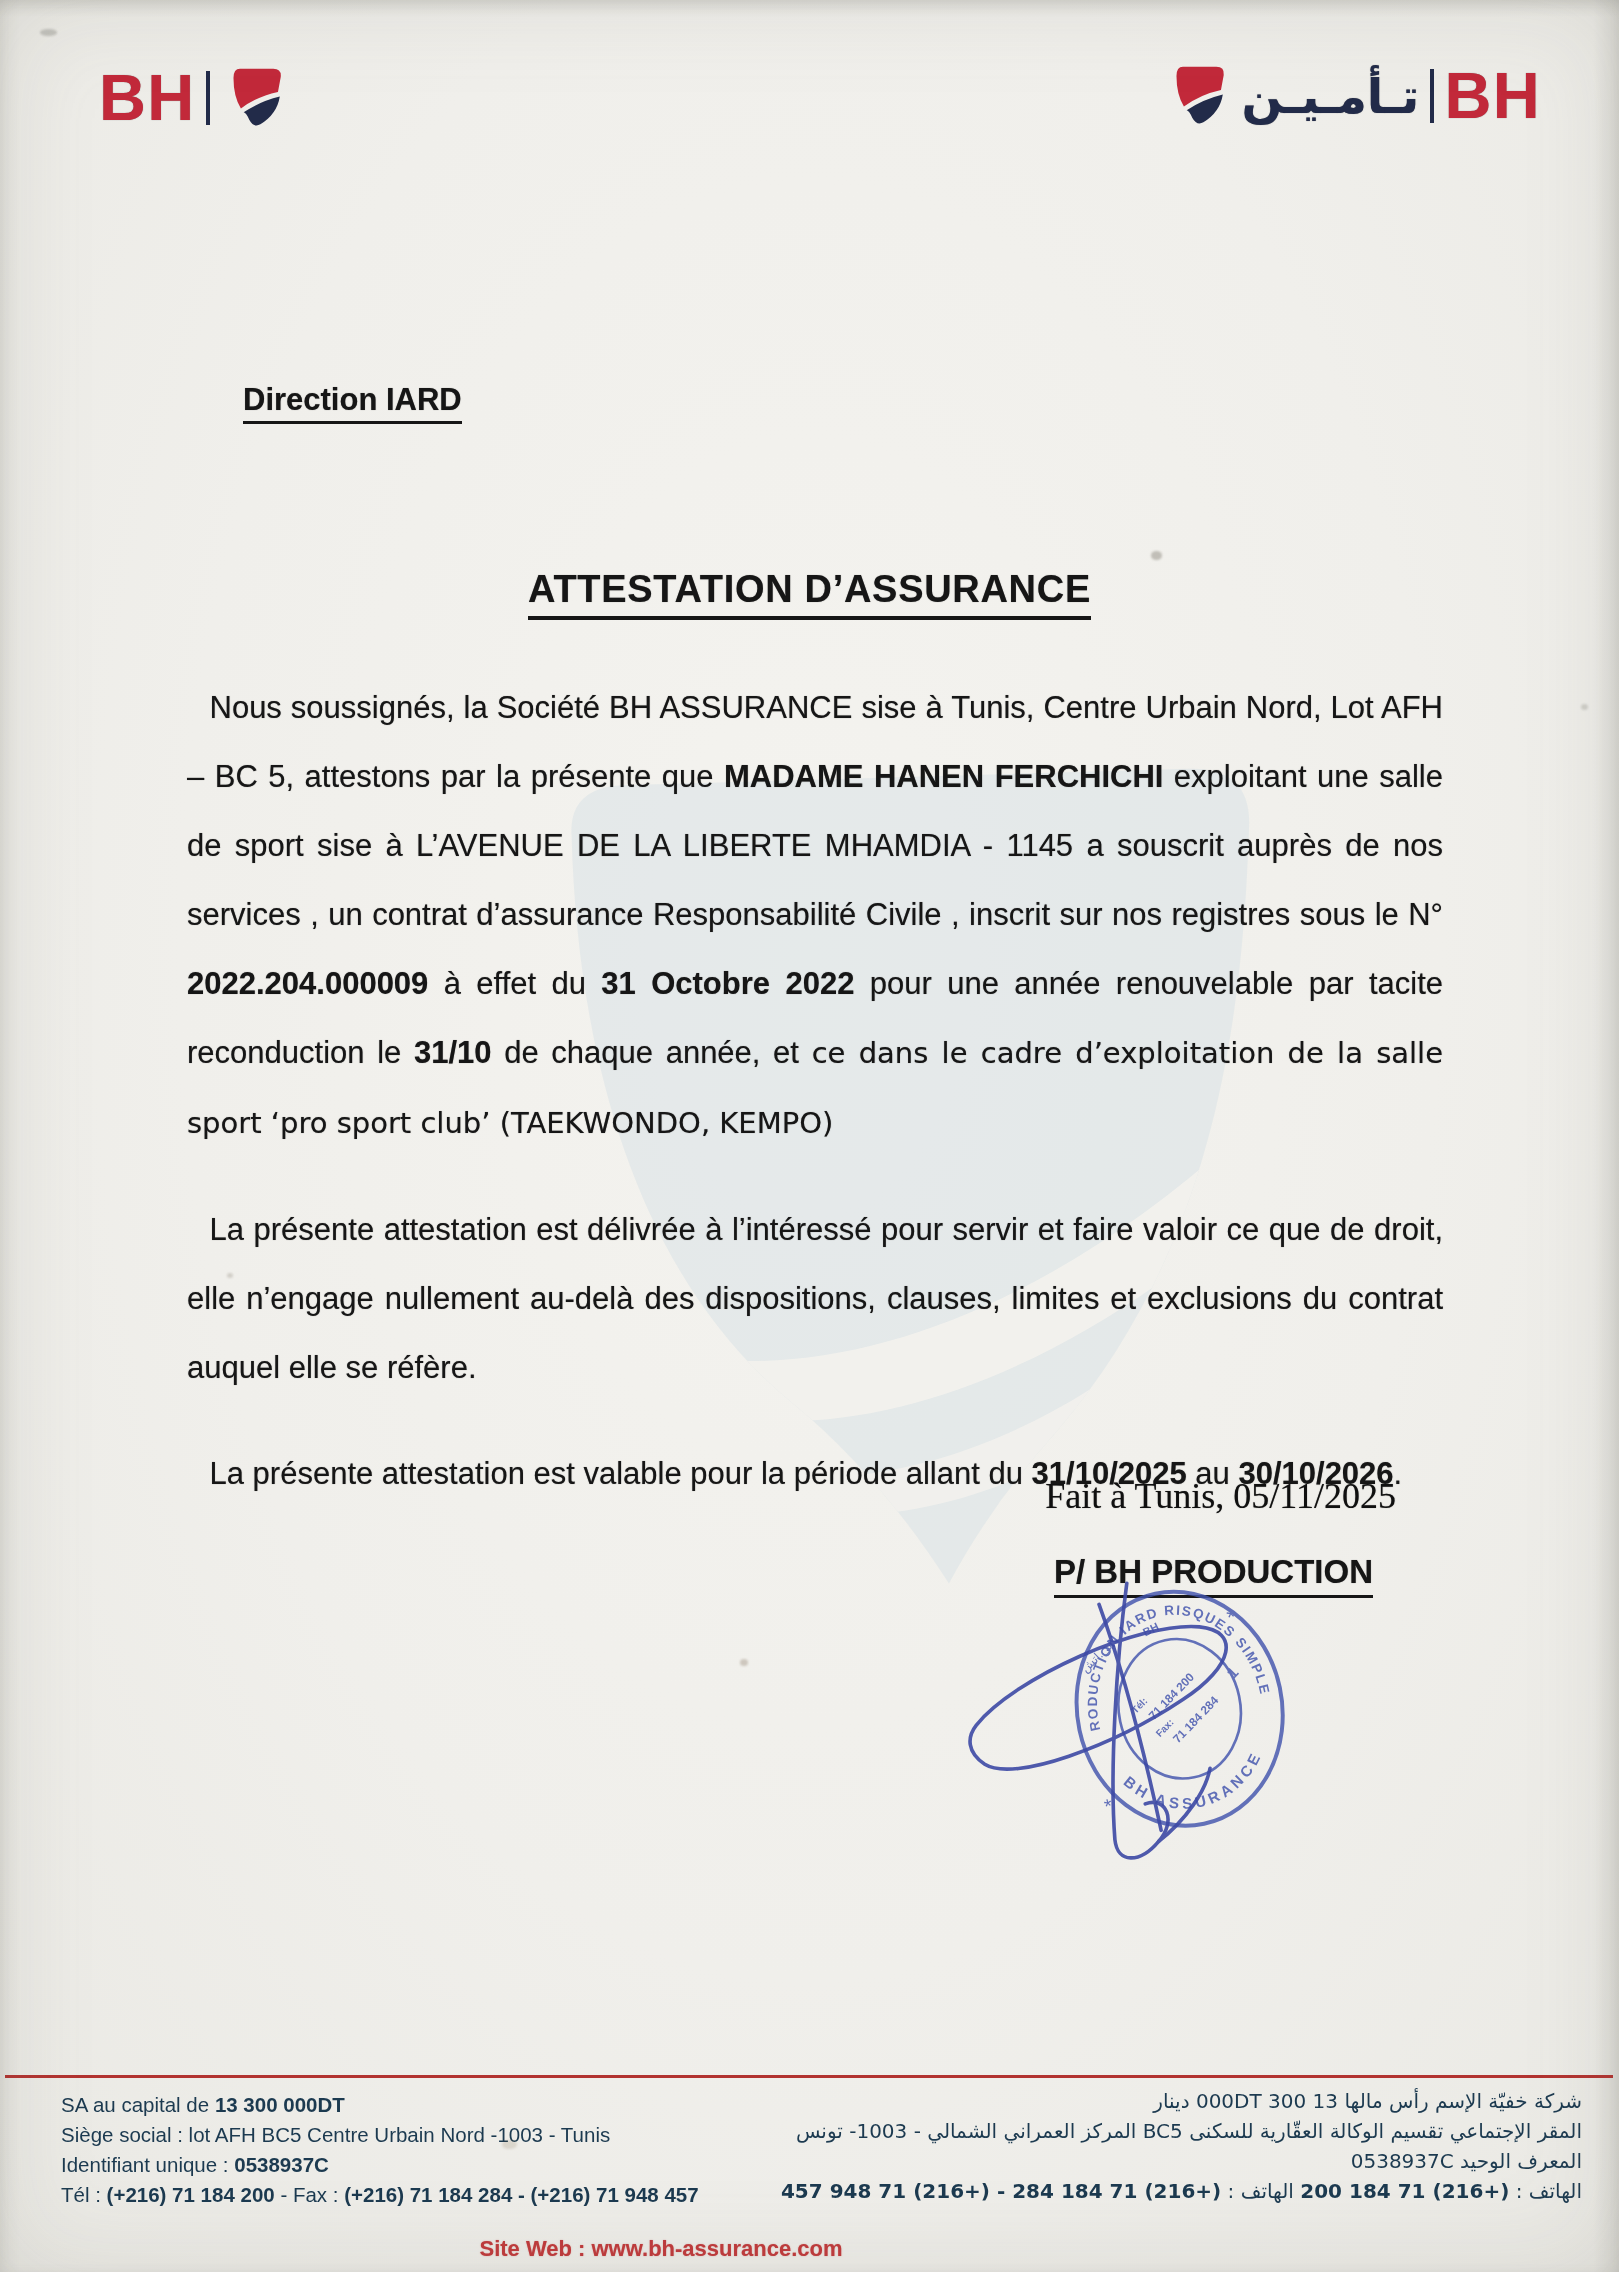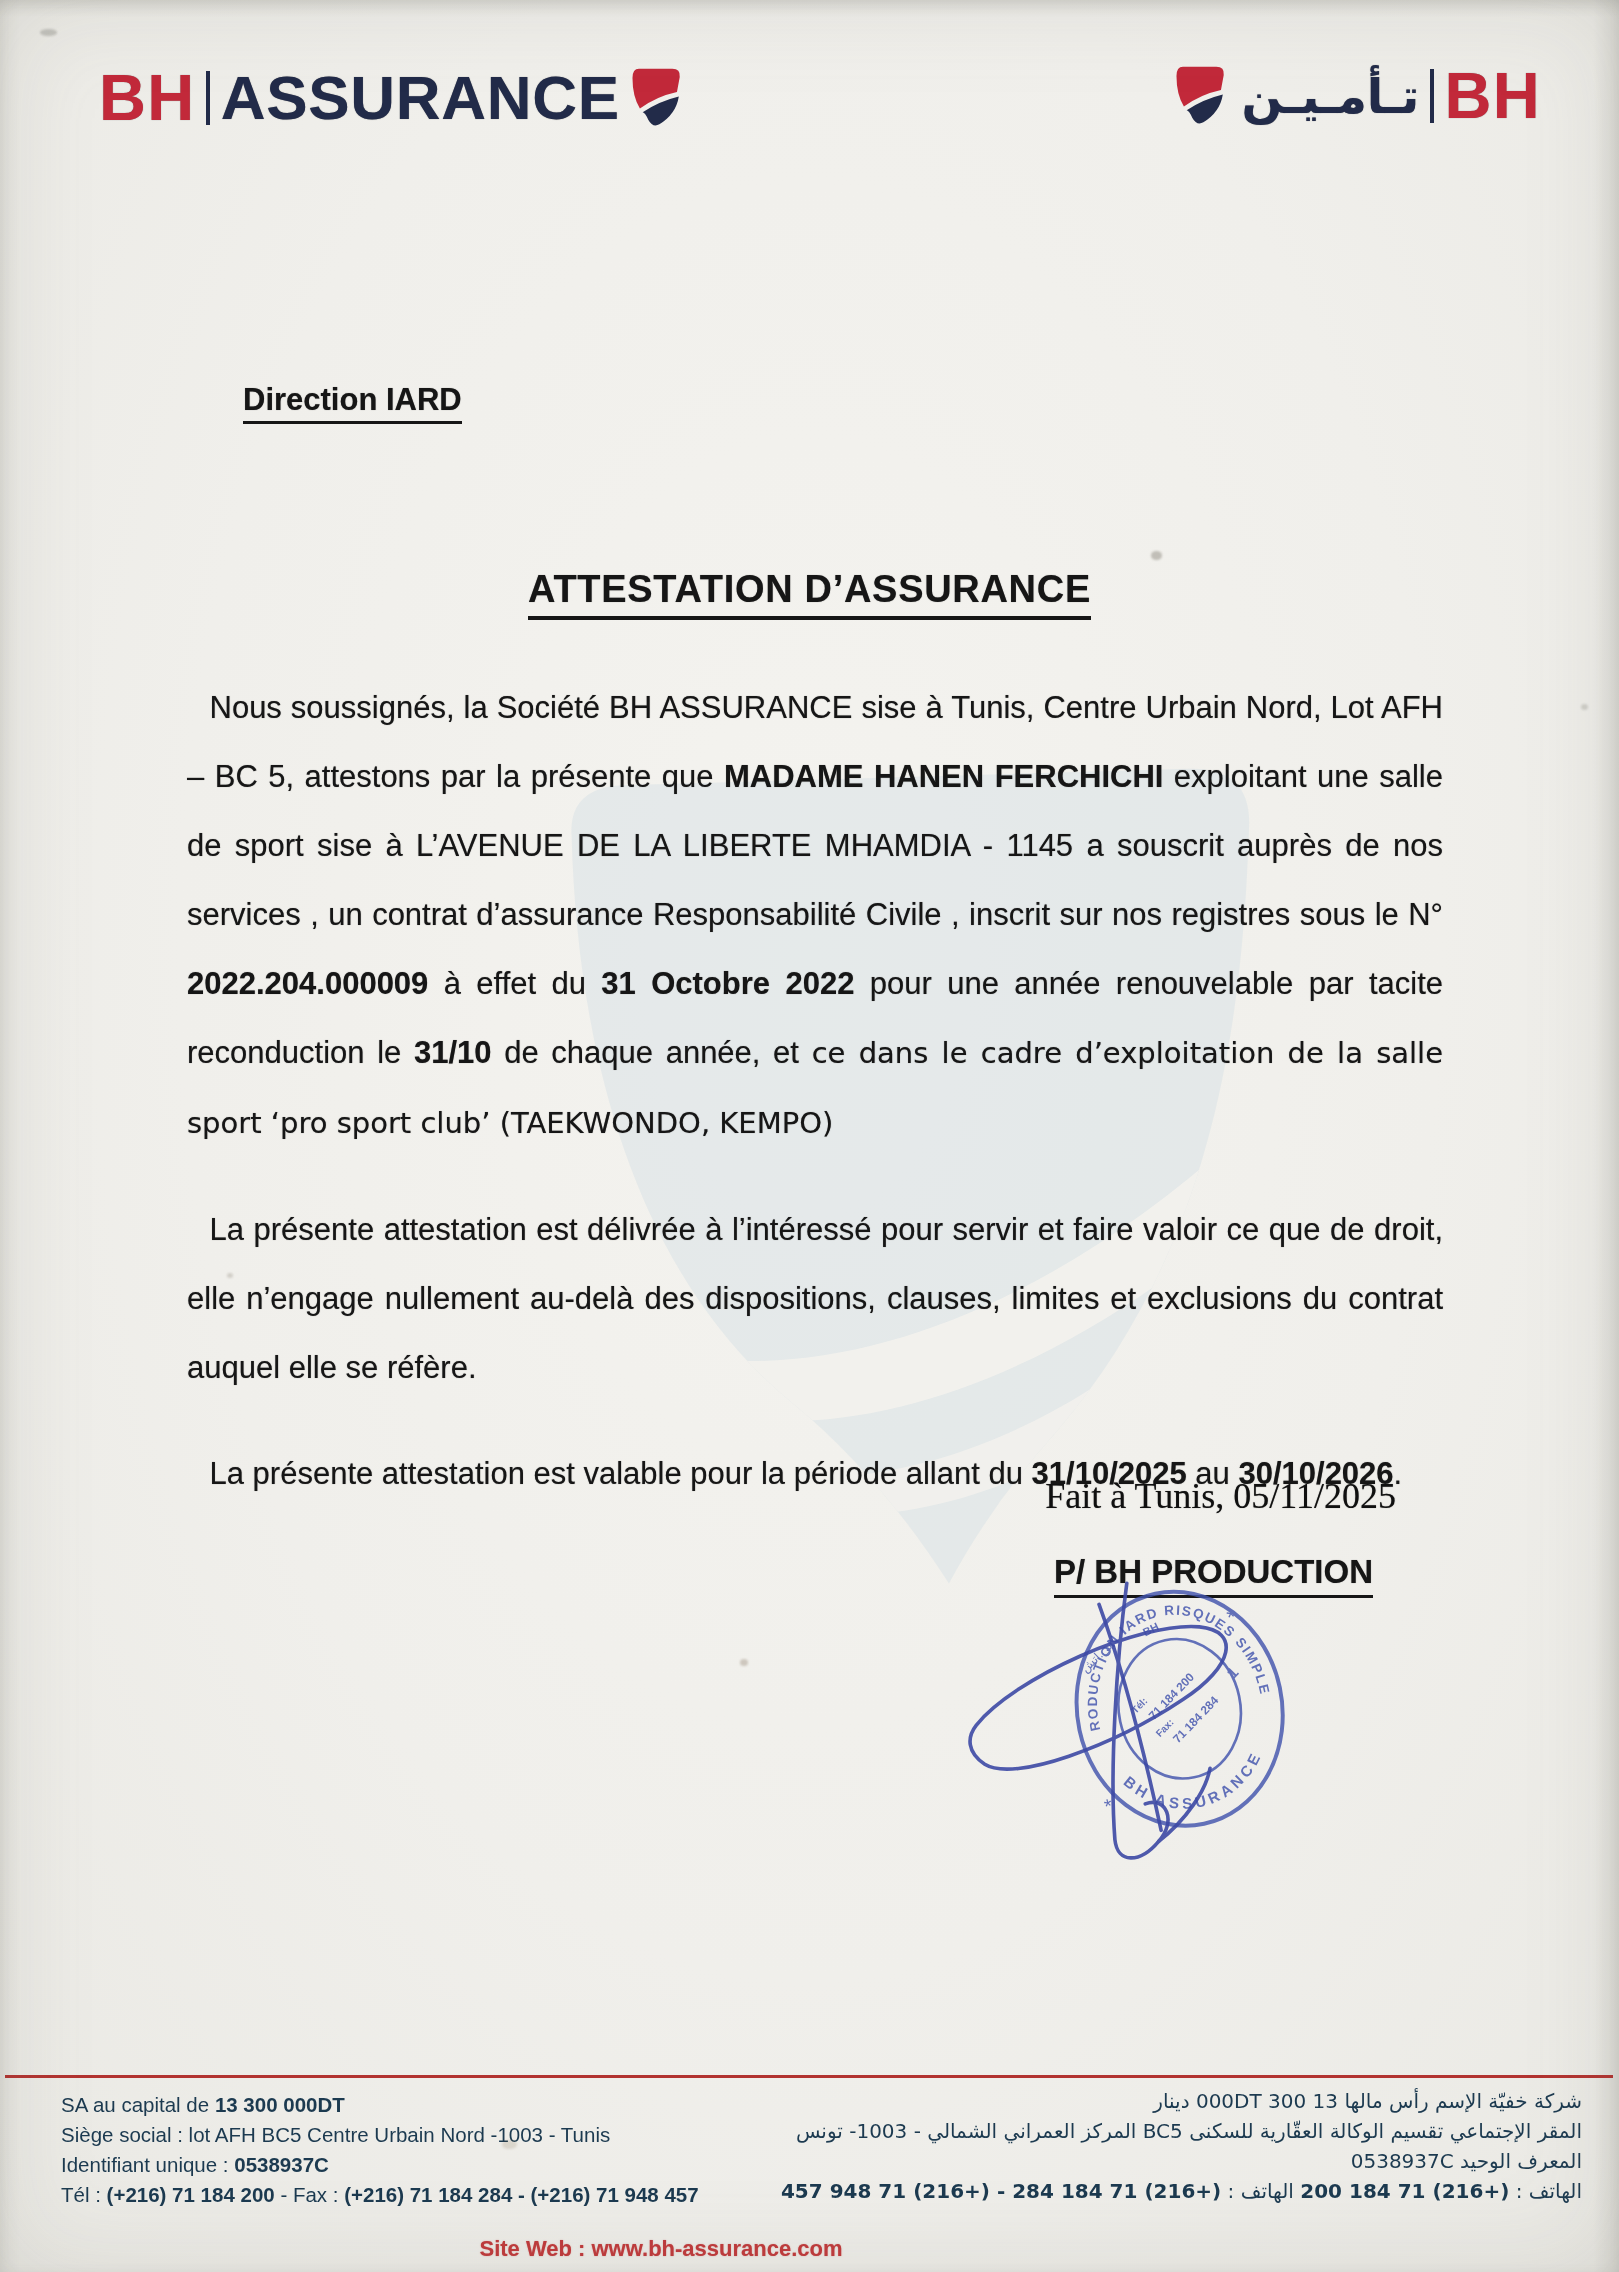--- a/index.html
+++ b/index.html
@@ -79,21 +79,20 @@
              Q 1330,2230 1196,2120 C 965,1930 874,1600 865,1265 Z" fill="#dce4e6" opacity="0.62"></path>
     <g clip-path="url(#wmclip)">
       <path d="M 860,1995 C 1140,2140 1530,2040 1900,1695 L 1893,1830 C 1560,2128 1175,2232 935,2082 Z" fill="#f2f1ed" opacity="0.95"></path>
       <path d="M 1020,2195 C 1260,2295 1565,2205 1810,1978 L 1800,2072 C 1580,2268 1295,2345 1082,2258 Z" fill="#f2f1ed" opacity="0.9"></path>
     </g>
   </svg>
 
   <div class="logo-left">
     <span class="logo-bh txt" style="color:#c2293a">BH</span>
     <span class="logo-bar" style="background:#222b49"></span>
-    <span class="logo-name txt" style="color:#222b49">ASSURANCE</span>
     <svg class="shield" viewBox="0 0 60 68" aria-hidden="true">
       <path d="M10,3 L46,3 Q55,3 54,12 L51,28 Q28,33 11,46 Q3,33 3,13 Q3,3 10,3 Z" fill="#c2293a"></path>
       <path d="M53,33 Q50,52 32,63 Q25,67 20,58 Q17,51 14,50 Q32,38 53,33 Z" fill="#222b49"></path>
     </svg>
   </div>
 
   <div class="logo-right">
     <svg class="shield" viewBox="0 0 60 68" aria-hidden="true">
       <path d="M10,3 L46,3 Q55,3 54,12 L51,28 Q28,33 11,46 Q3,33 3,13 Q3,3 10,3 Z" fill="#c2293a"></path>
       <path d="M53,33 Q50,52 32,63 Q25,67 20,58 Q17,51 14,50 Q32,38 53,33 Z" fill="#222b49"></path>

